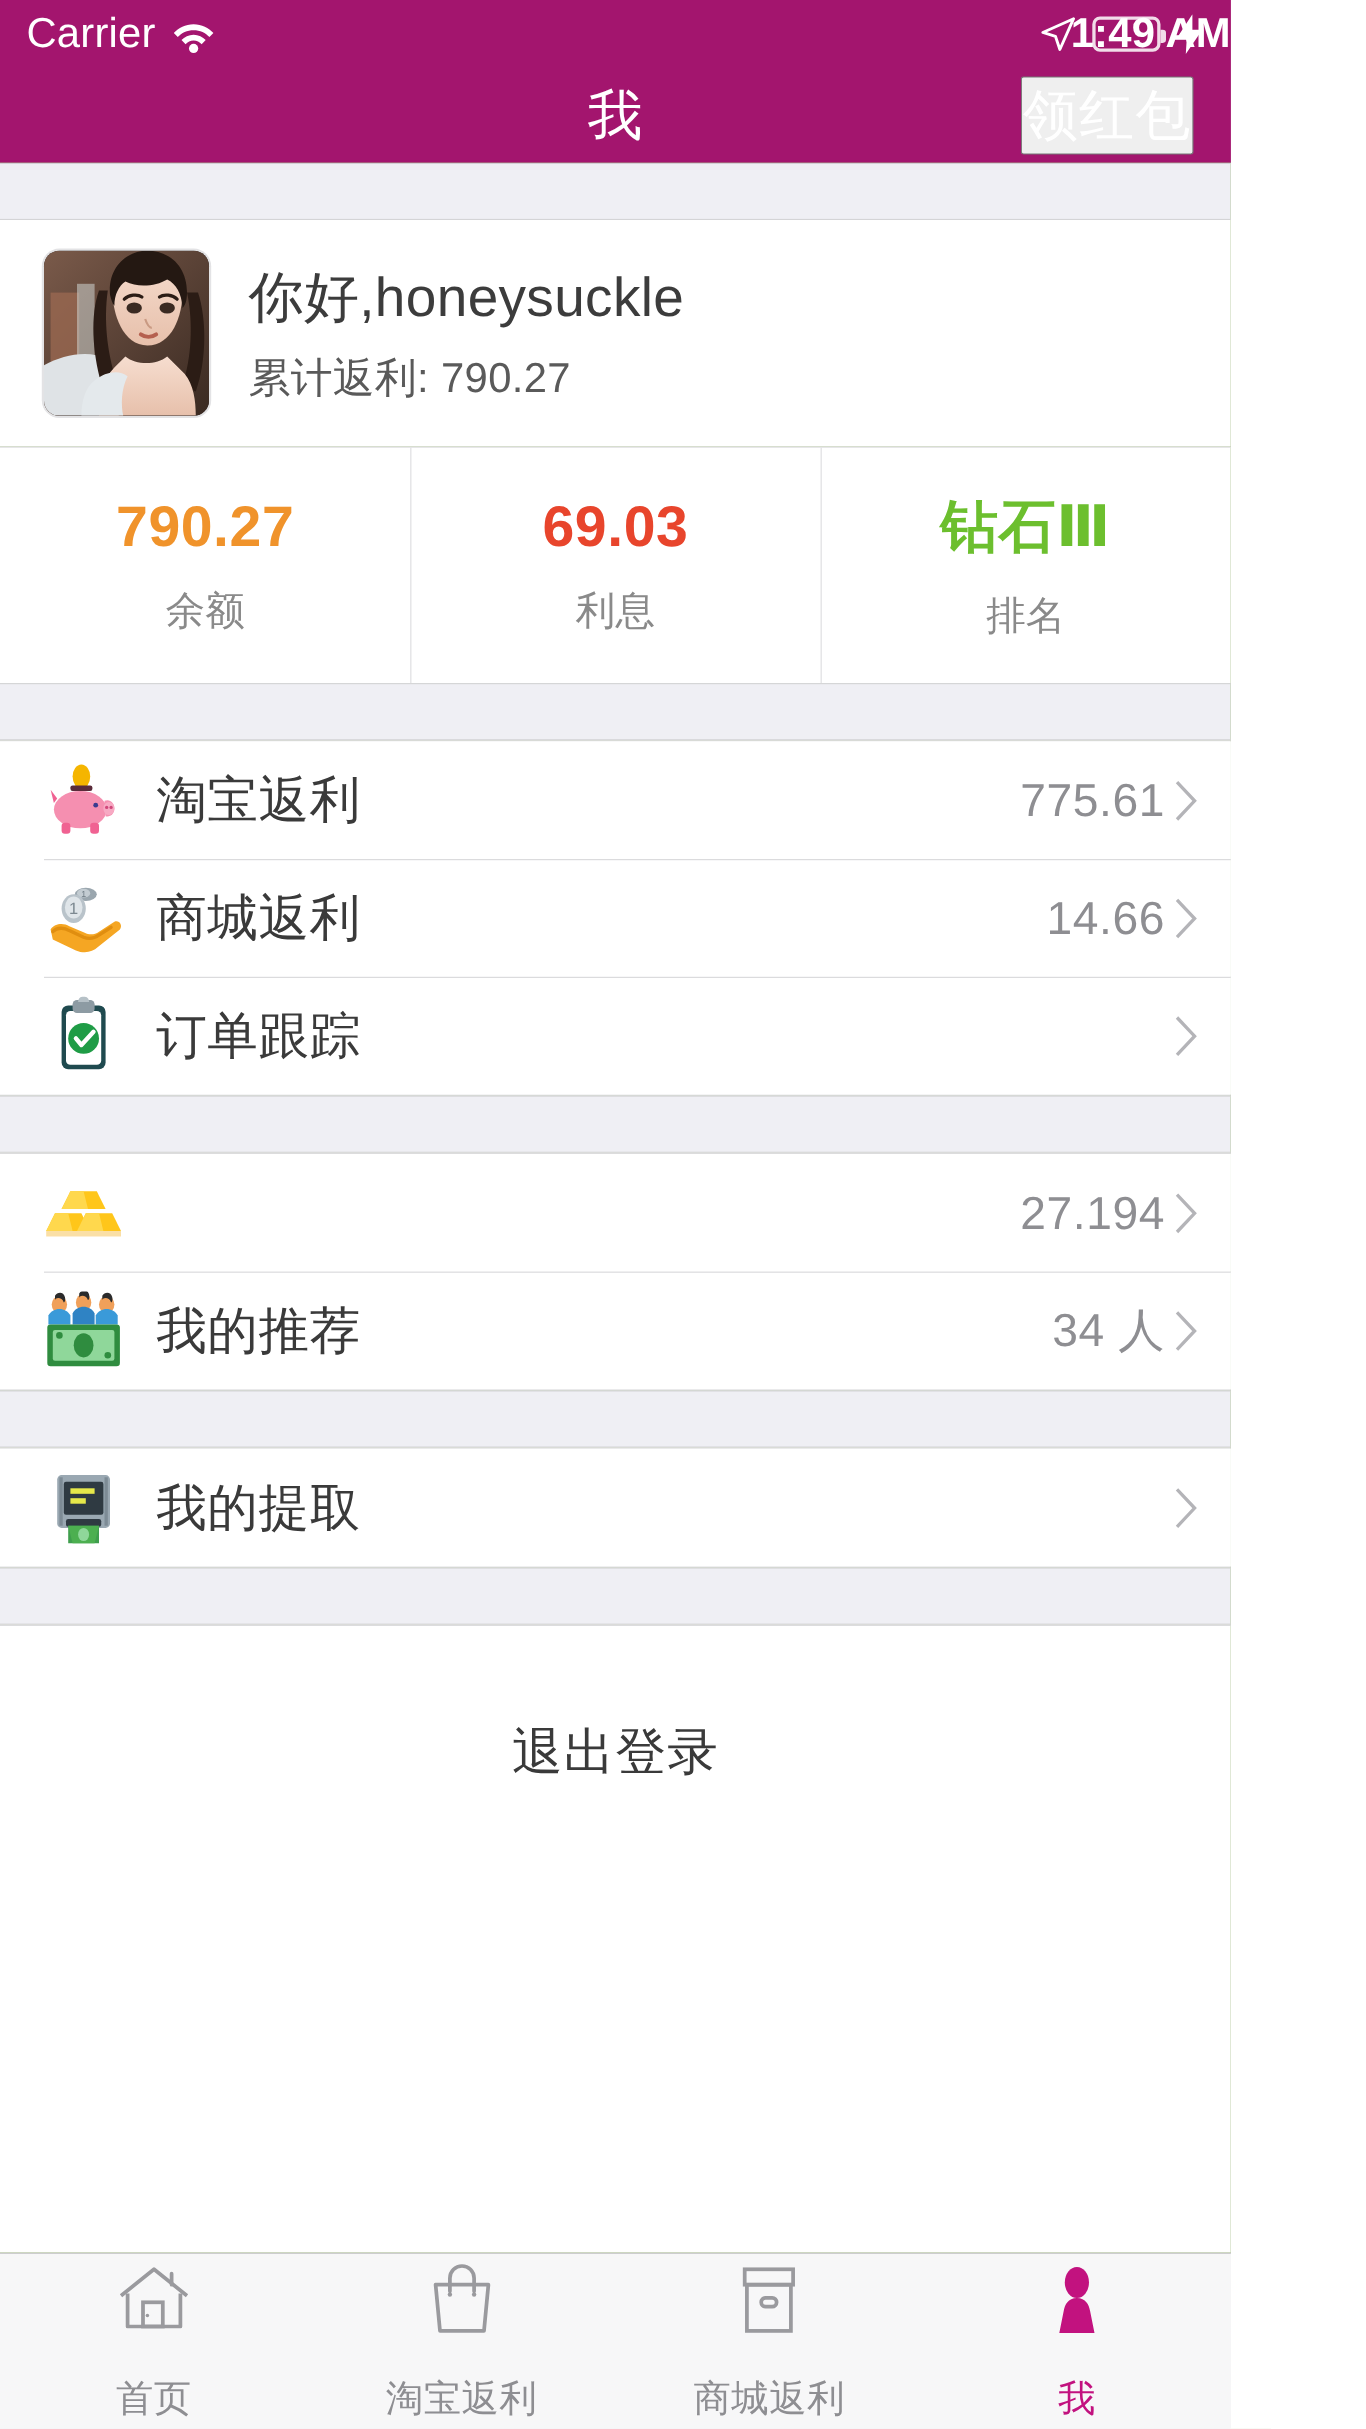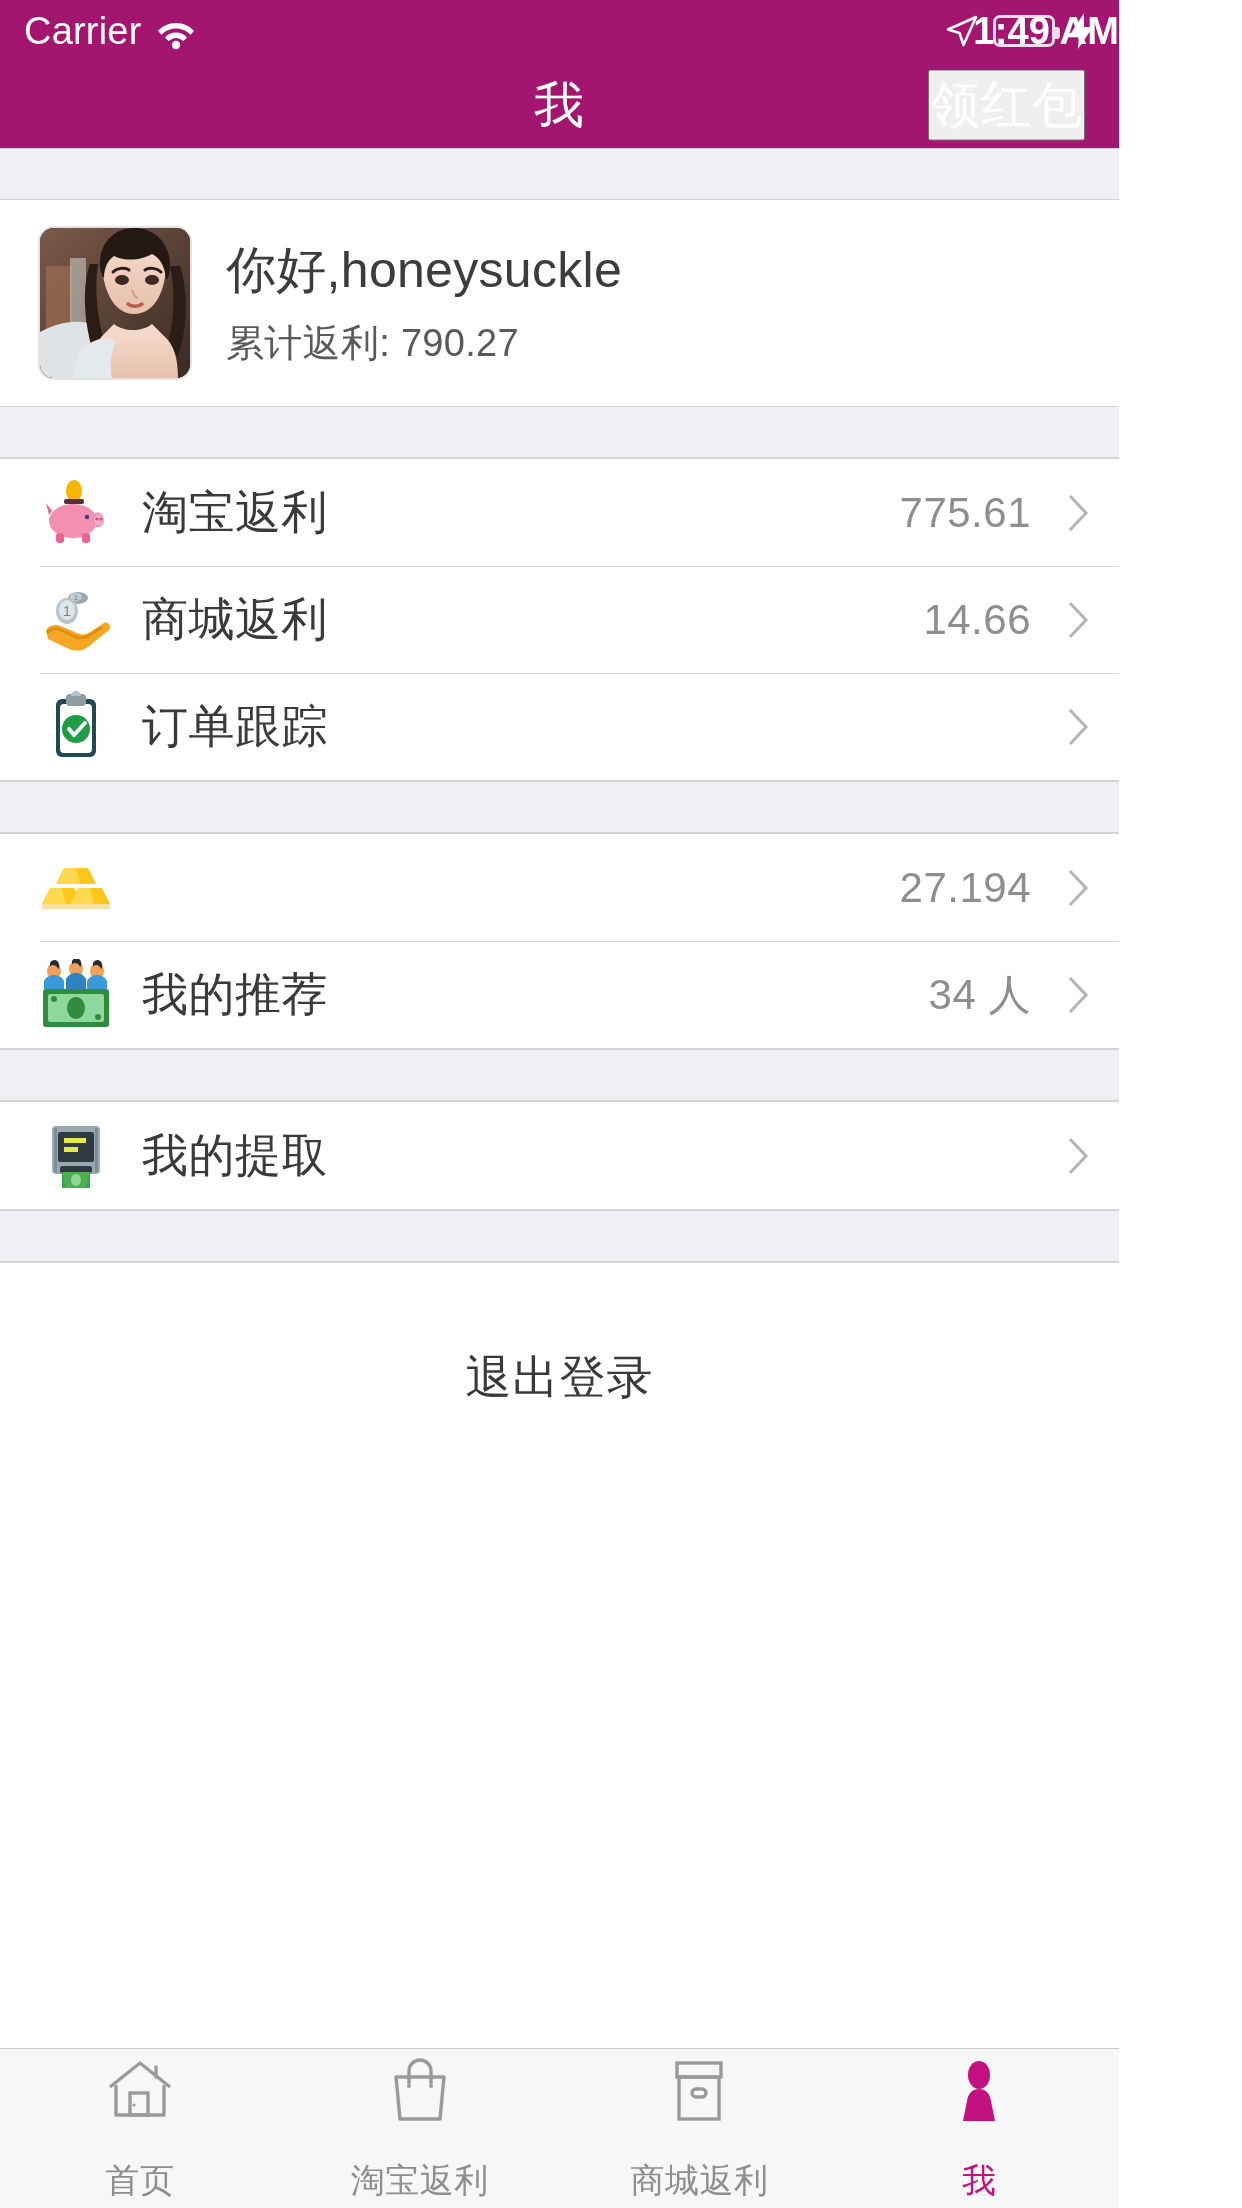--- a/index.html
+++ b/index.html
@@ -89,21 +89,21 @@
     display:flex; align-items:center; height:107px;
     padding:0 30px 0 40px; position:relative; background:#fff;
   }
   .row + .row::before {
     content:""; position:absolute; left:40px; right:0; top:0;
     height:1px; background:#d8d8da;
   }
   .row-icon { width:72px; height:72px; flex:0 0 auto; display:block; }
   .row-icon svg { display:block; width:100%; height:100%; }
   .row-label { margin-left:30px; font-size:46px; color:#3a3a3a; letter-spacing:.5px; }
-  .row-right { margin-left:auto; display:flex; align-items:center; gap:36px; }
+  .row-right { margin-left:auto; display:flex; align-items:center; gap:8px; }
   .row-value { font-size:42px; color:#8e8e92; letter-spacing:.5px; }
   .chevron { width:22px; height:40px; display:block; flex:0 0 auto; }
 
   
   .logout-wrap {
     background:#fff; flex:1 1 auto; display:flex;
     align-items:flex-start; justify-content:center; padding-top:84px;
     border-top:1px solid #d4d4d6;
   }
   .logout { font-size:46px; color:#3a3a3a; letter-spacing:1px; background:none; border:none; font-family:inherit; }
@@ -202,20 +202,34 @@
           <path d="M74 96c10 8 28 8 38 0l16 16c8 10 10 24 10 38H50c-2-18 4-34 14-44z" fill="url(#skin)"></path>
           <path d="M46 118c10-8 22-10 30-4-6 12-6 26-4 36H34c0-14 4-26 12-32z" fill="#e4e9ec"></path>
         </svg>
       </div>
       <div class="profile-text">
         <div class="greeting">你好,honeysuckle</div>
         <div class="rebate">累计返利: 790.27</div>
       </div>
     </div>
 
+    <div class="stats">
+      <div class="stat">
+        <div class="stat-val" style="color:#f0932b">790.27</div>
+        <div class="stat-lab">余额</div>
+      </div>
+      <div class="stat">
+        <div class="stat-val" style="color:#e8452c">69.03</div>
+        <div class="stat-lab">利息</div>
+      </div>
+      <div class="stat">
+        <div class="stat-val" style="color:#6cbf2e">钻石Ⅲ</div>
+        <div class="stat-lab">排名</div>
+      </div>
+    </div>
 
     <div class="gap mid"></div>
 
     <div class="group">
 
       <div class="row">
         <span class="row-icon">
           <svg viewBox="0 0 72 72">
             <ellipse cx="34" cy="14" rx="8" ry="11" fill="#f5b500"></ellipse>
             <rect x="24" y="22" width="20" height="5" rx="2" fill="#5a2b3a"></rect>

